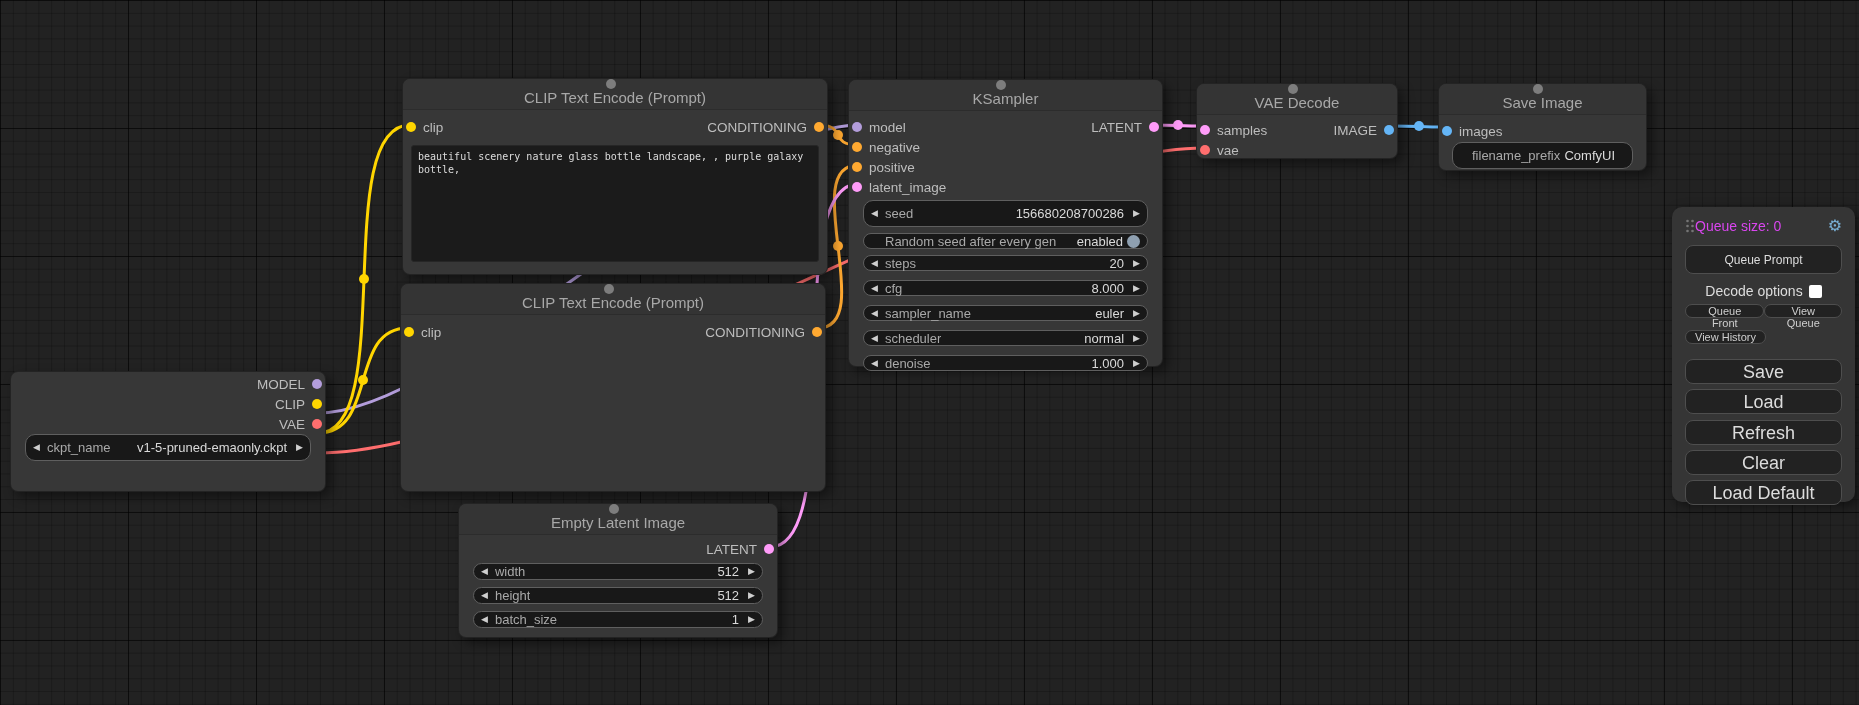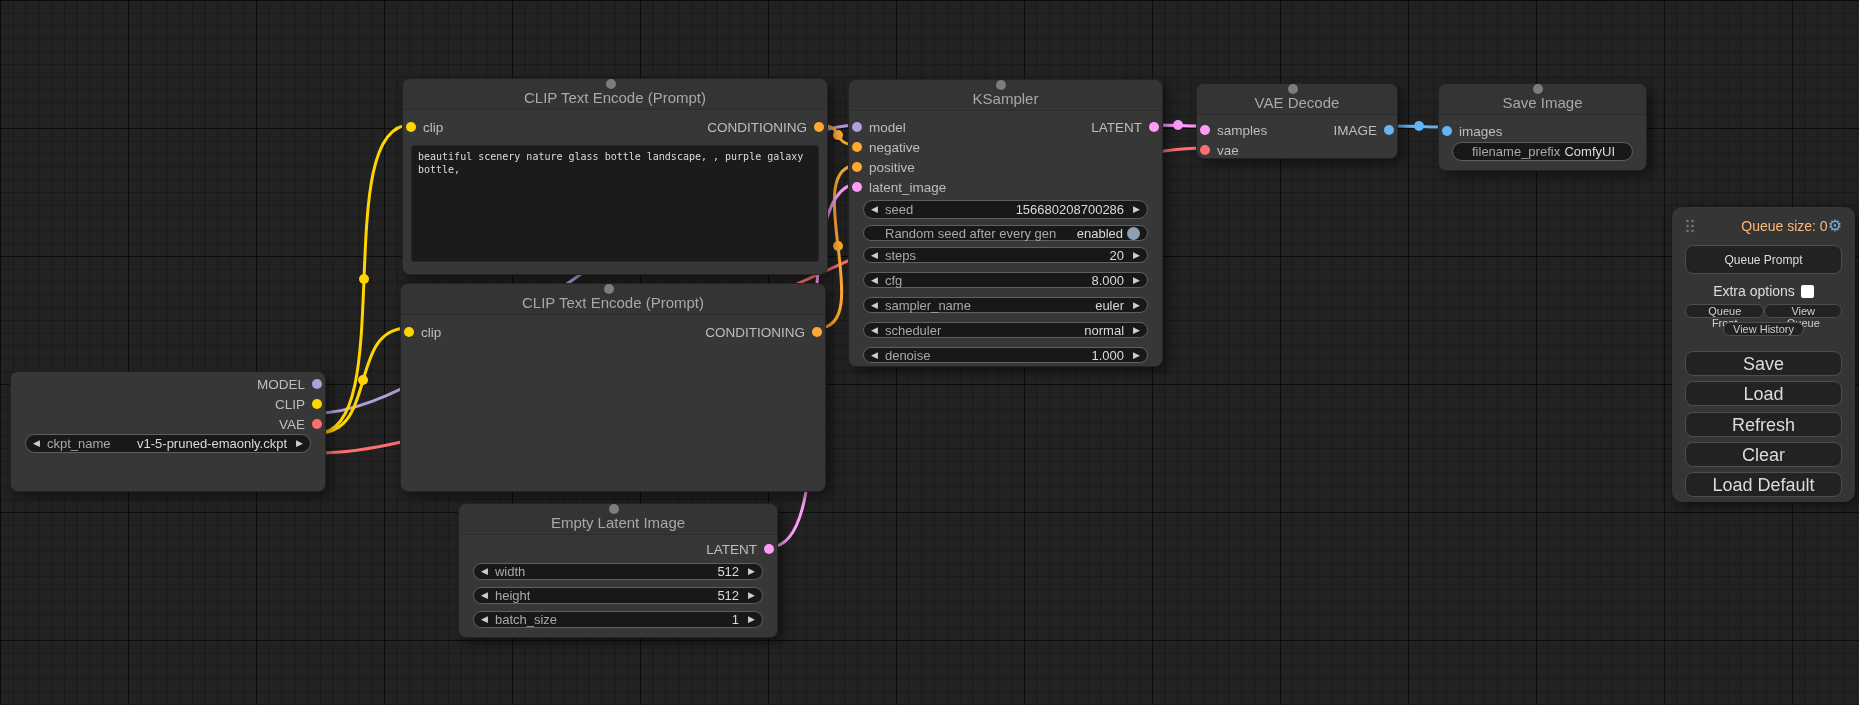--- a/index.html
+++ b/index.html
@@ -34,52 +34,52 @@
   .slot-out{margin-left:auto;display:flex;align-items:center;gap:7px;}
   .dot{width:10px;height:10px;border-radius:50%;flex:none;}
   .c-model{background:#B39DDB;} .c-clip{background:#FFD500;} .c-vae{background:#FF6E6E;}
   .c-cond{background:#FFA931;} .c-latent{background:#FF9CF9;} .c-image{background:#64B5F6;}
 
   .widget{
     height:16px;box-sizing:border-box;border:1px solid #5f5f5f;border-radius:10px;
     background:#181818;display:flex;align-items:center;padding:0 7px;
     margin:0 14px 9px;font-size:13px;color:#c9c9c9;white-space:nowrap;
   }
-  .widget.tall{height:19px;}
+  .widget.tall{height:27px;}
   .warrow{font-size:9px;color:#cfcfcf;flex:none;line-height:1;}
   .wlabel{margin-left:7px;color:#a9a9a9;overflow:hidden;}
   .wvalue{margin-left:auto;margin-right:9px;color:#dadada;}
   .widget .wvalue.last{margin-right:2px;}
   .toggle-circle{width:13px;height:13px;border-radius:50%;background:#8E9FB0;flex:none;margin-left:2px;}
 
   .prompt-box{
     display:block;resize:none;border:1px solid #262626;border-radius:3px;background:#1b1b1b;
     color:#dcdcdc;font-family:"DejaVu Sans Mono",monospace;font-size:10px;line-height:13px;
     padding:4px 6px;margin:0 8px;width:calc(100% - 16px);box-sizing:border-box;outline:none;
   }
 
   
   .qpanel{
     position:absolute;left:1672px;top:207px;width:183px;height:295px;z-index:3;
     background:#353535;border-radius:10px;box-shadow:4px 4px 12px rgba(0,0,0,.5);
     box-sizing:border-box;padding:8px 13px;color:#cccccc;
   }
   .qhead{display:flex;align-items:center;height:22px;}
-  .qsize{flex:1;text-align:right;font-size:14px;color:#fdba74;}
+  .qsize{flex:1;text-align:left;font-size:14px;color:#d946ef;}
   .gear{font-size:16px;color:#79AED2;line-height:1;}
   .qbtn{
     display:block;width:100%;box-sizing:border-box;background:#222222;border:1px solid #4e4e4e;
     border-radius:8px;color:#dcdcdc;text-align:center;font-family:"Liberation Sans",sans-serif;
   }
   .qbtn.prompt{height:29px;font-size:12px;line-height:27px;margin-top:8px;}
   .qbtn.action{height:25px;font-size:18px;line-height:23px;margin-top:5px;}
   .extra-row{display:flex;align-items:center;justify-content:center;gap:6px;margin-top:9px;height:16px;font-size:14px;color:#dddddd;}
   .checkbox{width:13px;height:13px;background:#ffffff;border-radius:2px;flex:none;}
   .pill-row{display:flex;justify-content:space-between;margin-top:5px;}
-  .pill-row.center{justify-content:center;margin-top:4px;}
+  .pill-row.center{margin-top:12px;}
   .qpill{
     height:14px;box-sizing:border-box;background:#222222;border:1px solid #4e4e4e;border-radius:8px;
     color:#cfcfcf;font-size:11px;line-height:12px;padding:0 9px;text-align:center;
   }
   .mt15{margin-top:15px !important;}
   .mt6{margin-top:6px !important;}
 </style>
 </head>
 <body>
 
@@ -321,21 +321,21 @@
       <circle cx="2.5" cy="7" r="1.3" fill="#757575"></circle>
         <circle cx="7.5" cy="7" r="1.3" fill="#757575"></circle>
       <circle cx="2.5" cy="12" r="1.3" fill="#757575"></circle>
         <circle cx="7.5" cy="12" r="1.3" fill="#757575"></circle>
     </svg>
     <span class="qsize">Queue size: 0</span>
     <span class="gear">⚙</span>
   </div>
   <button class="qbtn prompt">Queue Prompt</button>
   <div class="extra-row">
-    <span>Extra options</span>
+    <span>Decode options</span>
     <span class="checkbox"></span>
   </div>
   <div class="pill-row">
     <button class="qpill">Queue Front</button>
     <button class="qpill">View Queue</button>
   </div>
   <div class="pill-row center">
     <button class="qpill">View History</button>
   </div>
   <button class="qbtn action mt15">Save</button>

